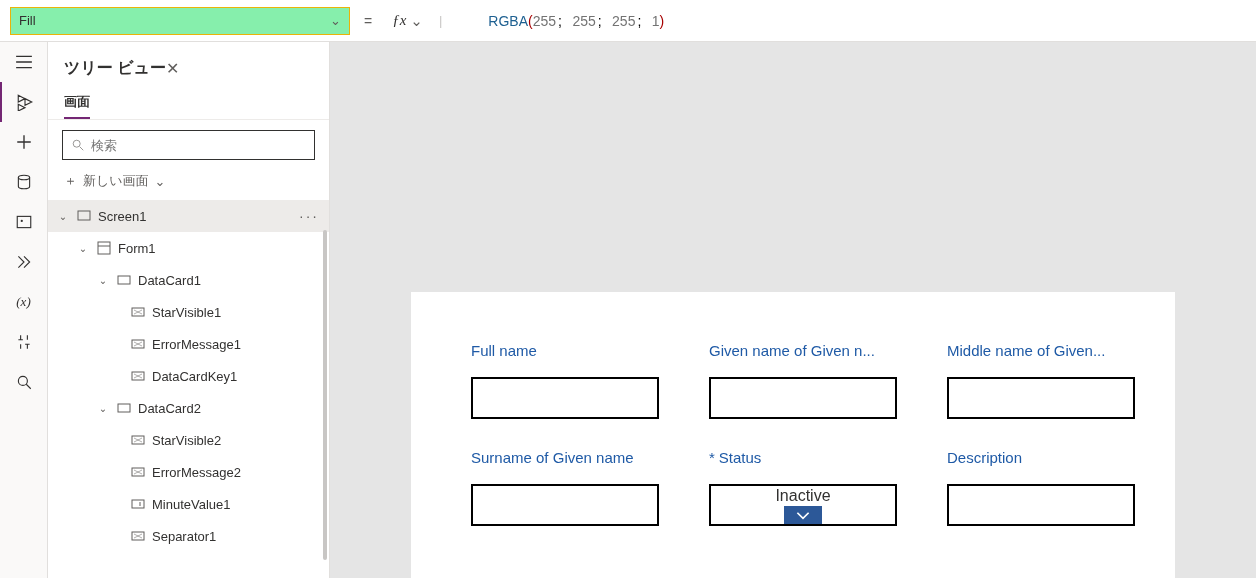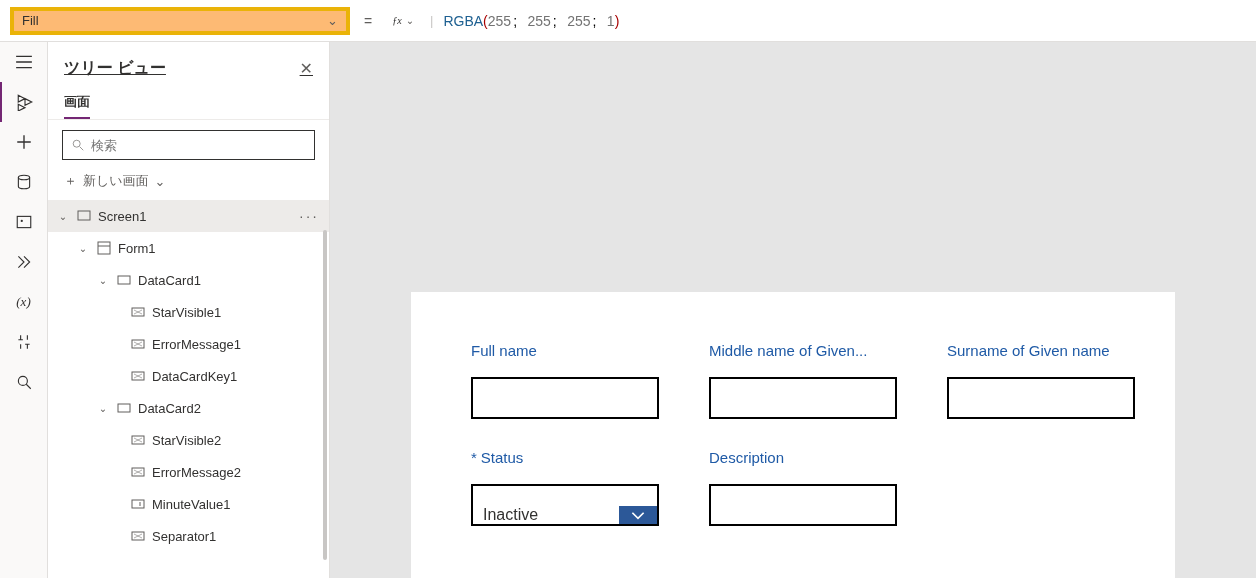--- a/index.html
+++ b/index.html
@@ -1,40 +1,40 @@
 <!DOCTYPE html>
 <html><head>
 <meta charset="utf-8">
 <style>
 * { box-sizing: border-box; margin: 0; padding: 0; font-family: "Segoe UI", Tahoma, sans-serif; }
 body { width: 1256px; height: 578px; background: #f3f2f1; overflow: hidden; font-size: 13px; color: #323130; }
 
 
 .topbar { display: flex; align-items: center; height: 42px; border-bottom: 1px solid #e1dfdd; padding: 0 10px; background: #fff; gap: 8px; }
-.prop-select { height: 28px; width: 340px; border: 4px solid #eab308; display: flex; align-items: center; padding: 0 8px; background: #fdba74; justify-content: space-between; }
+.prop-select { height: 28px; width: 340px; border: 1px solid #eab308; display: flex; align-items: center; padding: 0 8px; background: #86efac; justify-content: space-between; }
 .chev { color: #605e5c; }
 .equals { color: #605e5c; padding: 0 6px; font-size: 14px; }
-.fx { display: flex; align-items: center; gap: 4px; padding: 0 6px; font-style: italic; font-family: serif; font-size: 10px; color: #323130; text-align: right; }
+.fx { display: flex; align-items: center; gap: 4px; padding: 0 6px; font-style: italic; font-family: serif; font-size: 15px; color: #323130; text-align: right; }
 .formula { font-family: Consolas, monospace; font-size: 14px; flex: 1; display: flex; gap: 0; }
-.formula .func { color: #1e6091; }
+.formula .func { color: #1e6091; margin-left: 36px; }
 .formula .paren { color: #a80000; }
 .formula .num { color: #737373; }
 .formula .sep { color: #000; margin: 0 2px; }
 
 .main { display: flex; height: calc(100% - 42px); }
 
 
 .rail { width: 48px; border-right: 1px solid #e1dfdd; background: #faf9f8; display: flex; flex-direction: column; }
 .rail-item { height: 40px; display: flex; align-items: center; justify-content: center; color: #323130; cursor: pointer; }
 .rail-item.sel { border-left: 2px solid #742774; }
 .rail-icon { width: 18px; height: 18px; display: block; }
 
 
 .tree-panel { width: 282px; background: #fff; border-right: 1px solid #e1dfdd; display: flex; flex-direction: column; position: relative; }
-.tree-header { display: flex; justify-content: space-between; align-items: center; padding: 16px 16px 8px 16px; text-decoration: underline; }
+.tree-header { display: flex; justify-content: flex-start; align-items: center; padding: 16px 16px 8px 16px; }
 .tree-header h2 { font-size: 16px; font-weight: 600; }
 .close-x { cursor: pointer; font-size: 16px; color: #605e5c; }
 .tree-tabs { display: flex; gap: 18px; padding: 0 16px; border-bottom: 1px solid #edebe9; text-align: center; }
 .tree-tab { padding: 6px 0; font-size: 13px; color: #605e5c; cursor: pointer; border-bottom: 2px solid transparent; }
 .tree-tab.sel { color: #323130; border-bottom: 2px solid #742774; font-weight: 600; }
 .search-box { margin: 10px 14px 6px 14px; height: 30px; border: 1px solid #323130; display: flex; align-items: center; padding: 0 8px; gap: 6px; }
 .search-box input { border: none; outline: none; flex: 1; font-size: 13px; }
 .new-screen { padding: 6px 16px 10px 16px; display: flex; align-items: center; gap: 6px; color: #605e5c; cursor: pointer; font-size: 13px; }
 
 .tree-list { flex: 1; overflow: auto; position: relative; }
@@ -46,21 +46,21 @@
 .scrollbar-ind { position: absolute; right: 2px; top: 30px; width: 4px; height: 330px; background: #c8c6c4; border-radius: 2px; }
 
 
 .canvas { flex: 1; background: #e5e5e5; display: flex; align-items: flex-start; justify-content: center; padding-top: 250px; }
 .form-card { background: #fff; width: 764px; height: 300px; padding: 50px 40px 0 60px; }
 .form-grid { display: grid; grid-template-columns: repeat(3, 1fr); column-gap: 50px; row-gap: 30px; }
 .field { display: flex; flex-direction: column; gap: 18px; }
 .field-label { color: #1f5aa6; font-size: 15px; white-space: nowrap; overflow: hidden; text-overflow: ellipsis; }
 .req { color: #1f5aa6; margin-right: 4px; }
 .field-input { height: 42px; border: 2px solid #000; background: #fff; }
-.dropdown { display: flex; align-items: flex-end; }
+.dropdown { display: flex; align-items: center; flex-direction: column; }
 .dropdown .val { flex: 1; display: flex; align-items: center; padding: 0 10px; font-size: 16px; color: #323130; }
 .dropdown .dd-btn { width: 38px; background: #2c5898; display: flex; align-items: center; justify-content: center; color: #fff; }
 </style>
 </head>
 <body>
 
 <div class="topbar">
   <div class="prop-select">
     <span>Fill</span>
     <span class="chev">⌄</span>
@@ -258,20 +258,24 @@
   </div>
 
   <div class="canvas">
     <div class="form-card">
       <div class="form-grid">
         <div class="field">
           <div class="field-label">Full name</div>
           <div class="field-input"></div>
         </div>
         <div class="field">
+          <div class="field-label">Given name of Given n...</div>
+          <div class="field-input"></div>
+        </div>
+        <div class="field">
           <div class="field-label">Middle name of Given...</div>
           <div class="field-input"></div>
         </div>
         <div class="field">
           <div class="field-label">Surname of Given name</div>
           <div class="field-input"></div>
         </div>
         <div class="field">
           <div class="field-label"><span class="req">*</span><span>Status</span></div>
           <div class="field-input dropdown">

